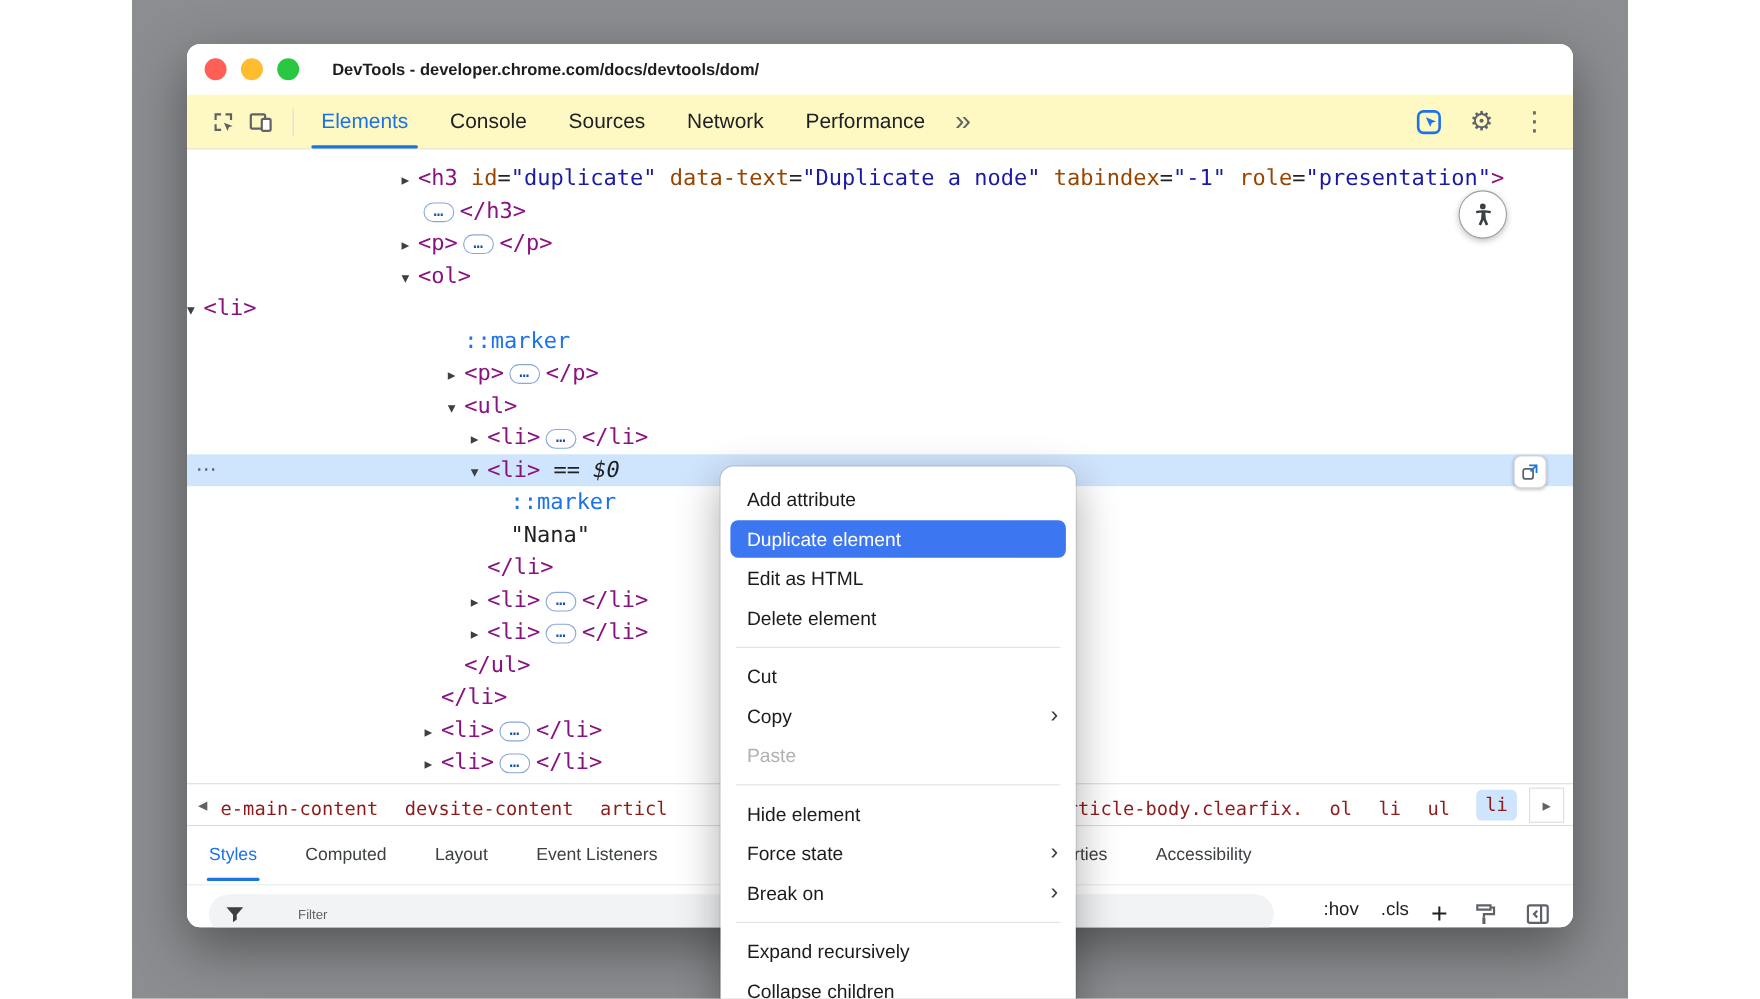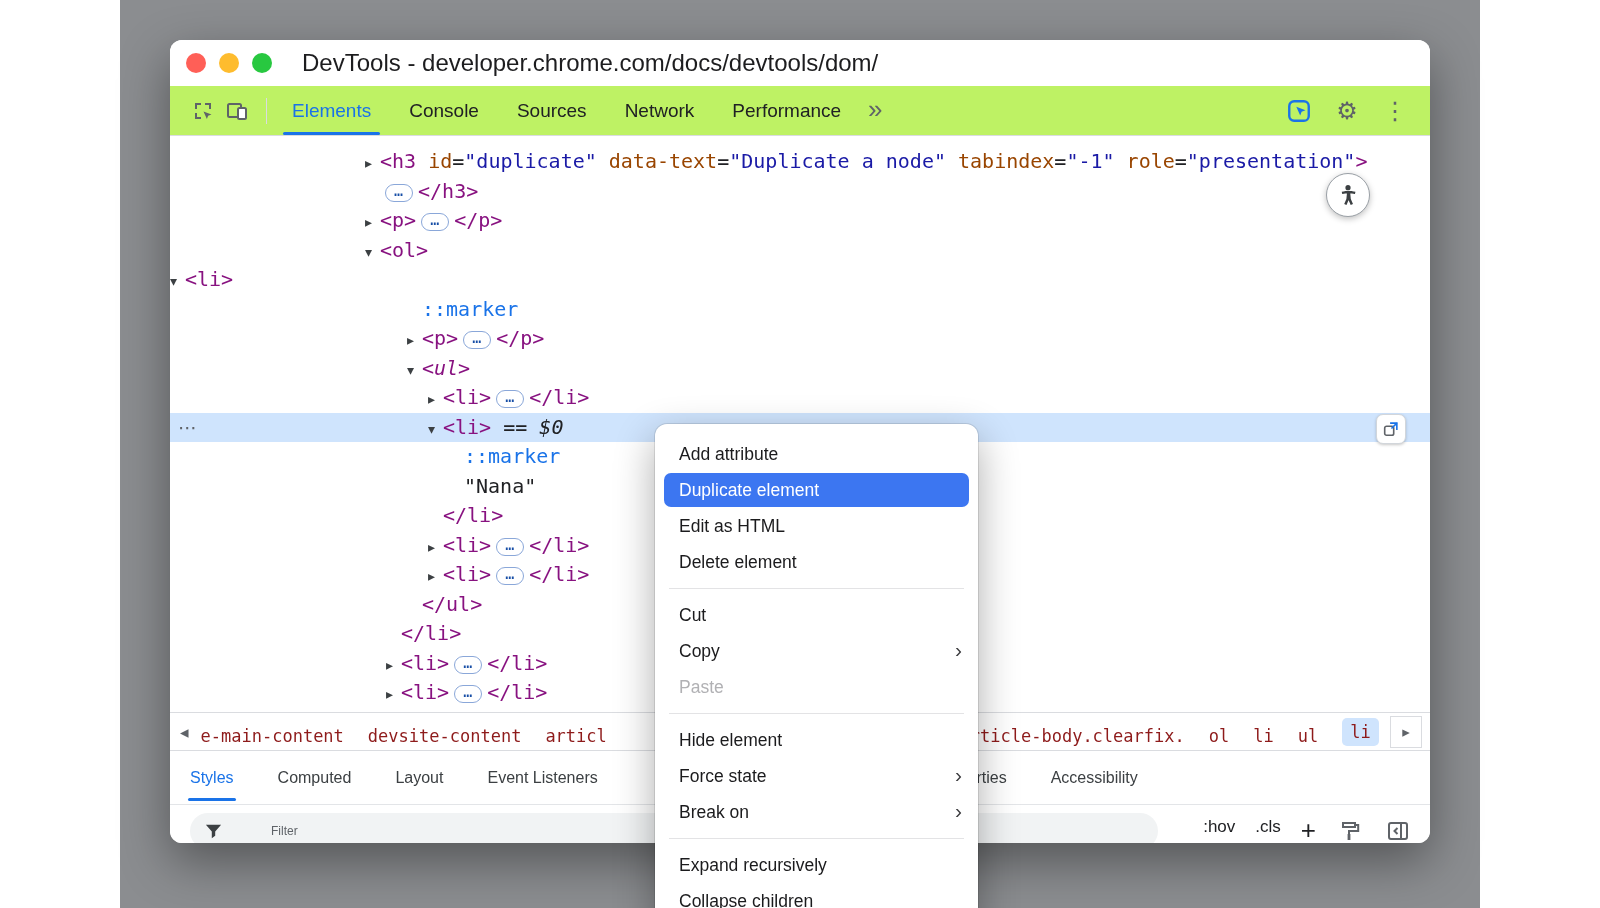--- a/index.html
+++ b/index.html
@@ -13,23 +13,23 @@
     background:#fff;border-radius:12px;overflow:hidden;
     box-shadow:0 18px 50px rgba(0,0,0,.40);
   }
   
   .titlebar{height:46px;display:flex;align-items:center;background:#fff;}
   .lights{display:flex;gap:13px;padding-left:16px;}
   .light{width:20px;height:20px;border-radius:50%;}
   .light.red{background:var(--traffic-red,#ff5f57);}
   .light.yellow{background:var(--traffic-yellow,#febc2e);}
   .light.green{background:var(--traffic-green,#28c840);}
-  .title{margin-left:30px;font-weight:normal;font-size:24px;color:#1d1d1f;}
-  
-  .toolbar{height:49px;display:flex;align-items:center;border-bottom:1px solid #dadce0;padding:0 18px 0 16px;background:#bef264;}
+  .title{margin-left:30px;font-weight:bold;font-size:15px;color:#1d1d1f;}
+  
+  .toolbar{height:49px;display:flex;align-items:center;border-bottom:1px solid #dadce0;padding:0 18px 0 16px;background:#fef9c3;}
   .tb-icon{width:34px;height:34px;display:flex;align-items:center;justify-content:center;color:#5f6368;flex:none;}
   .tb-icon.blue{color:var(--accent-blue,#1a73e8);}
   .tb-icon.glyph{font-size:24px;line-height:1;}
   .v-divider{width:1px;height:26px;background:#dadce0;margin:0 6px 0 12px;}
   .tabs{display:flex;height:100%;}
   .tab{padding:0 19px;display:flex;align-items:center;font-size:19px;color:#202124;position:relative;}
   .tab.active{color:var(--accent-blue,#1a73e8);}
   .tab.active::after{content:"";position:absolute;left:10px;right:10px;bottom:0;height:3px;border-radius:2px;background:var(--accent-blue,#1a73e8);}
   .more-tabs{font-size:26px;color:#5f6368;margin-left:8px;line-height:1;padding-bottom:4px;}
   .toolbar-right{margin-left:auto;display:flex;align-items:center;gap:14px;}
@@ -144,21 +144,21 @@
 
   <div class="dom-tree">
     <div>
         <div class="tree-row" style="padding-left: 195px;"><span class="arrow">▸</span><span class="seg-tag">&lt;h3</span><span class="seg-attr"> id</span><span class="seg-eq">=</span><span class="seg-val">"duplicate"</span><span class="seg-attr"> data-text</span><span class="seg-eq">=</span><span class="seg-val">"Duplicate a node"</span><span class="seg-attr"> tabindex</span><span class="seg-eq">=</span><span class="seg-val">"-1"</span><span class="seg-attr"> role</span><span class="seg-eq">=</span><span class="seg-val">"presentation"</span><span class="seg-tag">&gt;</span></div>
         <div class="tree-row" style="padding-left: 195px;"><span class="arrow"></span><span class="pill">…</span><span class="seg-tag">&lt;/h3&gt;</span></div>
         <div class="tree-row" style="padding-left: 195px;"><span class="arrow">▸</span><span class="seg-tag">&lt;p&gt;</span><span class="pill">…</span><span class="seg-tag">&lt;/p&gt;</span></div>
         <div class="tree-row" style="padding-left: 195px;"><span class="arrow">▾</span><span class="seg-tag">&lt;ol&gt;</span></div>
         <div class="tree-row" style=""><span class="arrow">▾</span><span class="seg-tag">&lt;li&gt;</span></div>
         <div class="tree-row" style="padding-left: 237px;"><span class="arrow"></span><span class="seg-marker">::marker</span></div>
         <div class="tree-row" style="padding-left: 237px;"><span class="arrow">▸</span><span class="seg-tag">&lt;p&gt;</span><span class="pill">…</span><span class="seg-tag">&lt;/p&gt;</span></div>
-        <div class="tree-row" style="padding-left: 237px; font-style: italic;"><span class="arrow">▾</span><span class="seg-tag">&lt;ul&gt;</span></div>
+        <div class="tree-row" style="padding-left: 237px;"><span class="arrow">▾</span><span class="seg-tag">&lt;ul&gt;</span></div>
         <div class="tree-row" style="padding-left: 258px;"><span class="arrow">▸</span><span class="seg-tag">&lt;li&gt;</span><span class="pill">…</span><span class="seg-tag">&lt;/li&gt;</span></div>
         <div class="tree-row selected" style="padding-left: 258px;"><span class="gutter-dots">⋯</span><span class="arrow">▾</span><span class="seg-tag">&lt;li&gt;</span><span class="seg-eq"> == </span><span class="seg-dollar">$0</span><div class="node-badge"><svg viewBox="0 0 20 20" width="18" height="18">
               <rect x="3" y="7" width="10" height="10" rx="2" fill="none" stroke="#5f6368" stroke-width="1.8"></rect>
               <path d="M9 3.5h7.5V11" fill="none" stroke="#1a73e8" stroke-width="1.8"></path>
               <path d="M16.5 3.5l-6 6" stroke="#1a73e8" stroke-width="1.8"></path>
             </svg></div></div>
         <div class="tree-row" style="padding-left: 279px;"><span class="arrow"></span><span class="seg-marker">::marker</span></div>
         <div class="tree-row" style="padding-left: 279px;"><span class="arrow"></span><span class="seg-text">"Nana"</span></div>
         <div class="tree-row" style="padding-left: 258px;"><span class="arrow"></span><span class="seg-tag">&lt;/li&gt;</span></div>
         <div class="tree-row" style="padding-left: 258px;"><span class="arrow">▸</span><span class="seg-tag">&lt;li&gt;</span><span class="pill">…</span><span class="seg-tag">&lt;/li&gt;</span></div>

